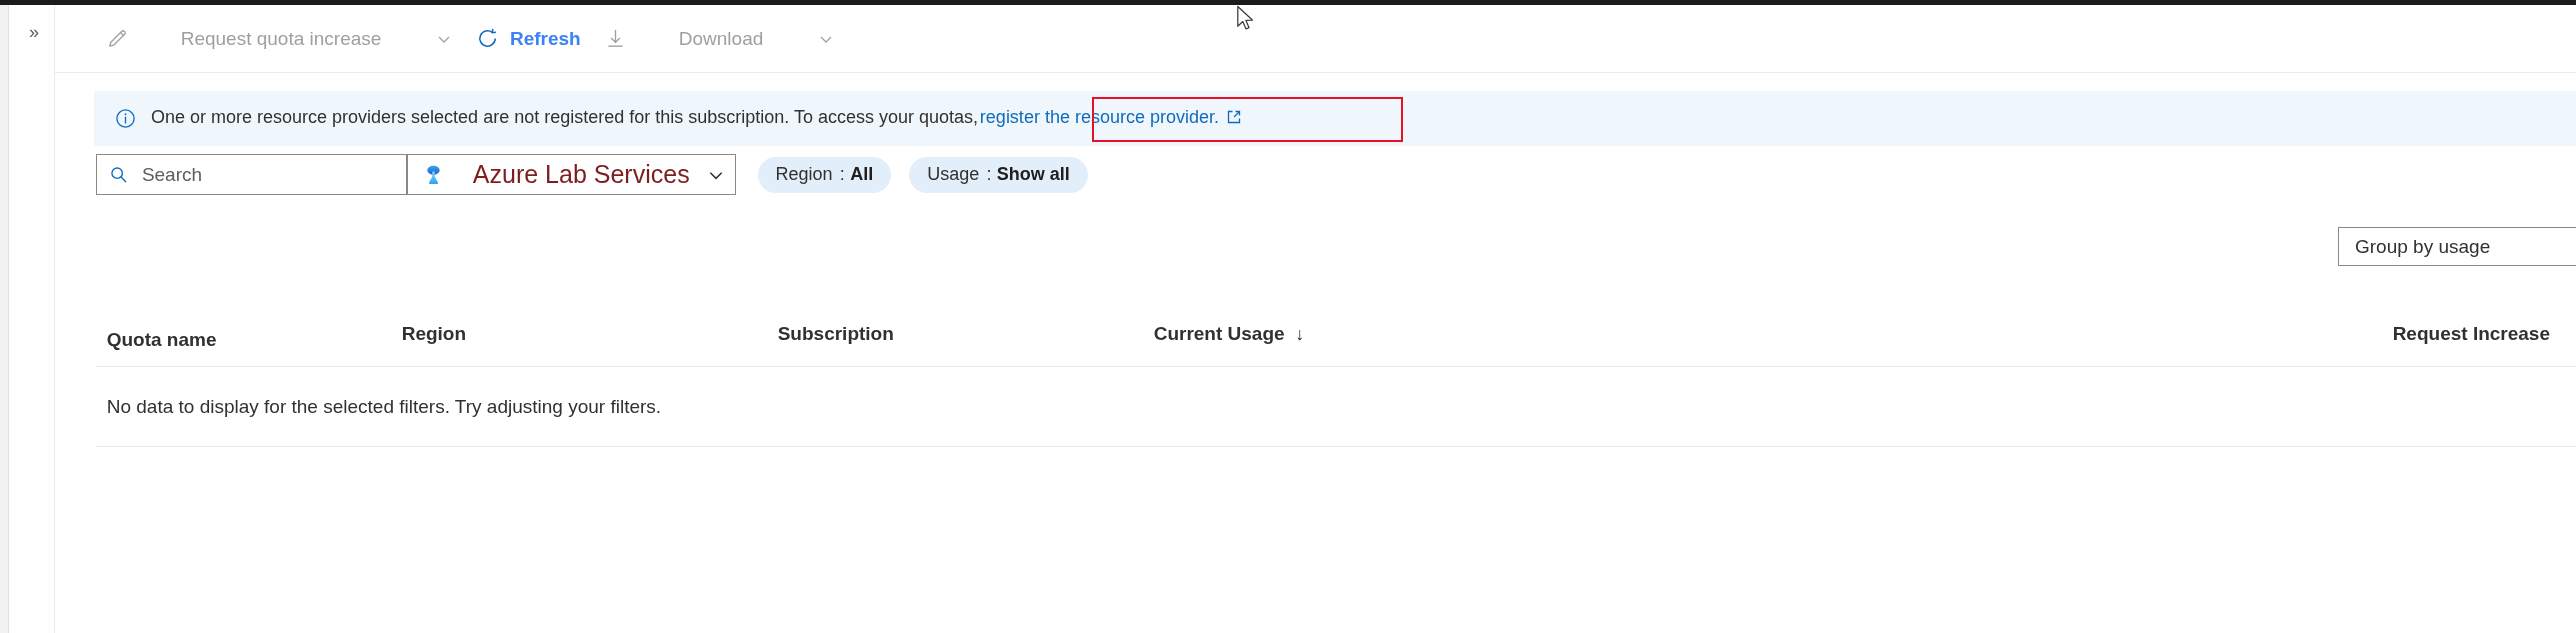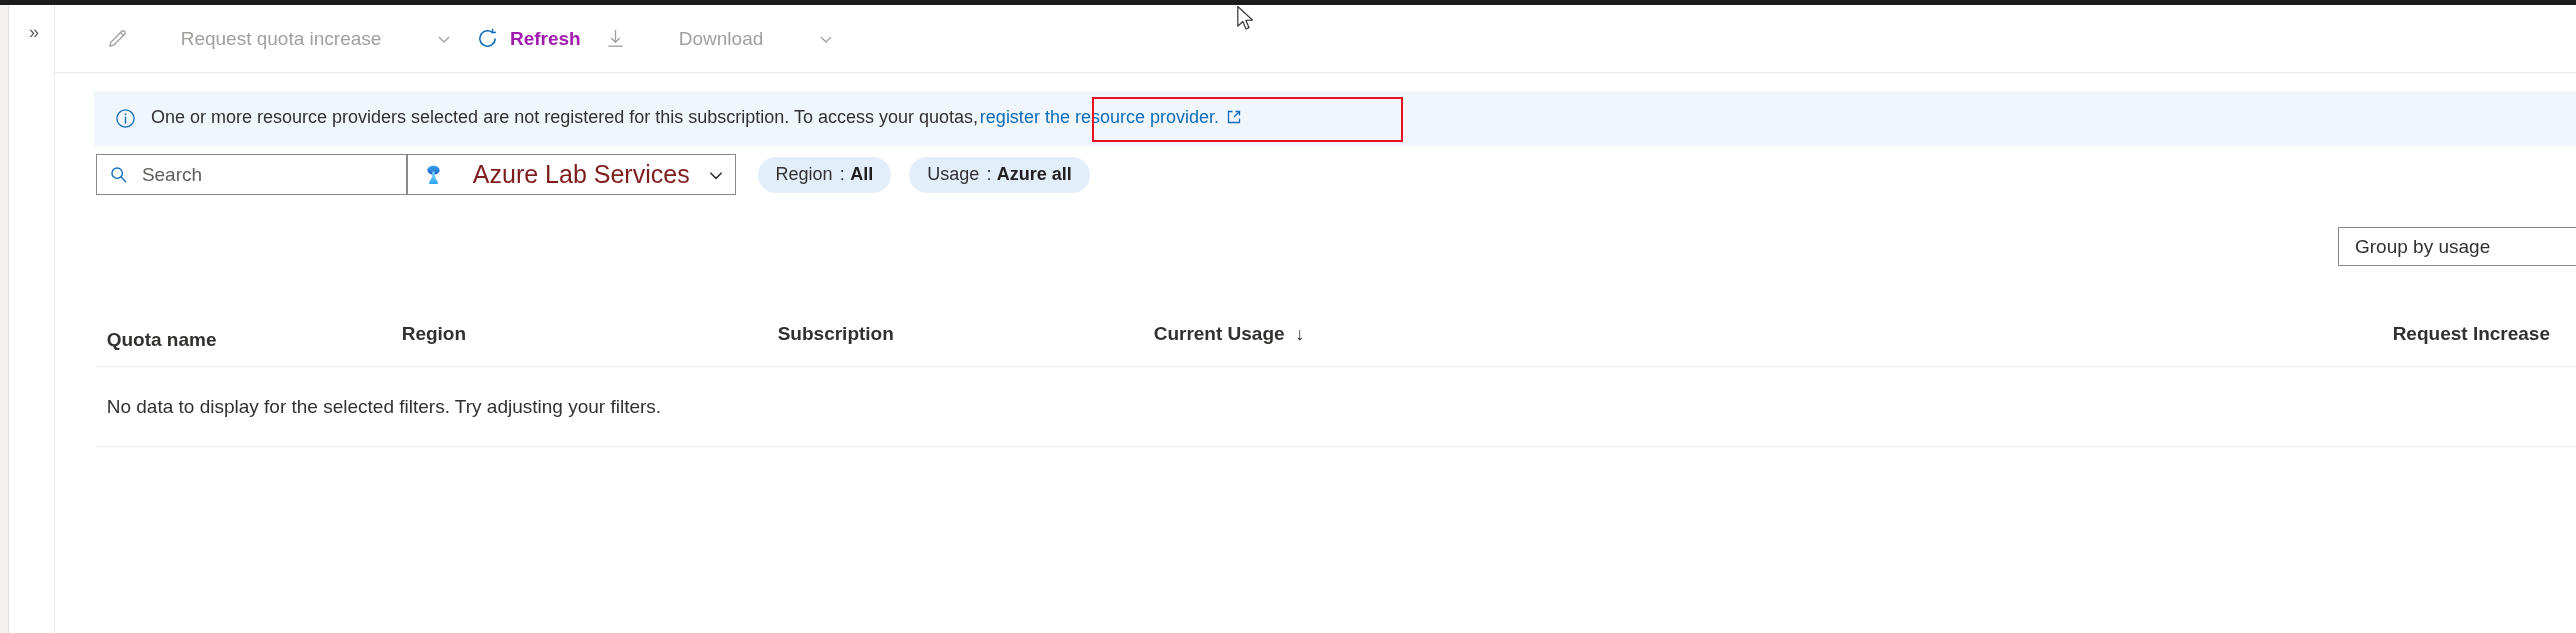--- a/index.html
+++ b/index.html
@@ -108,21 +108,21 @@
     flex: none;
   }
   .cmd-btn .cmd-caret {
     margin-left: 12.5px;
     display: inline-flex;
     align-items: center;
     justify-content: center;
     width: 18px;
     height: 18px;
   }
-  .cmd-btn.refresh { font-weight: bold; color: #a21caf; }
+  .cmd-btn.refresh { font-weight: bold; color: #3b82f6; }
 
   
   .info-banner {
     position: absolute;
     left: 94px;
     top: 91px;
     width: 2482px;
     height: 55px;
     background: #eff6fc;
     display: flex;
@@ -431,21 +431,21 @@
 
   <div class="pill">
     <span>Region</span>
     <span style="margin-left:7.2px">:</span>
     <b>All</b>
   </div>
 
   <div class="pill">
     <span>Usage</span>
     <span style="margin-left:7.2px">:</span>
-    <b>Azure all</b>
+    <b>Show all</b>
   </div>
 </div>
 
 <div class="groupby">
   <span>Group by usage</span>
 </div>
 
 <div class="grid">
   <div class="grid-head">
     <div class="col col-quota">Quota name</div>

